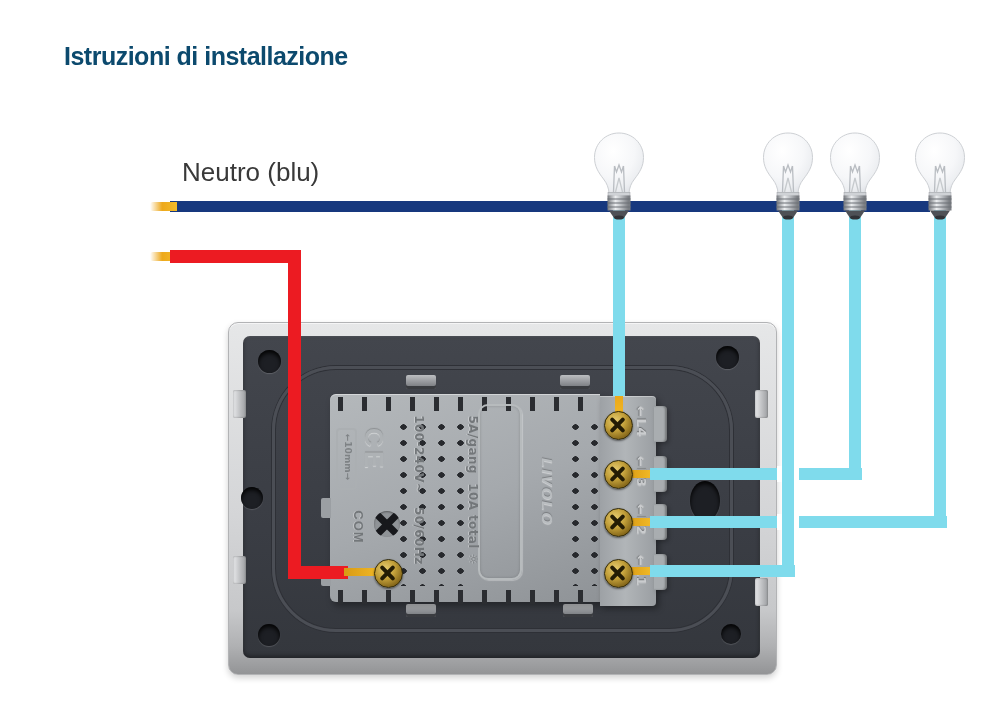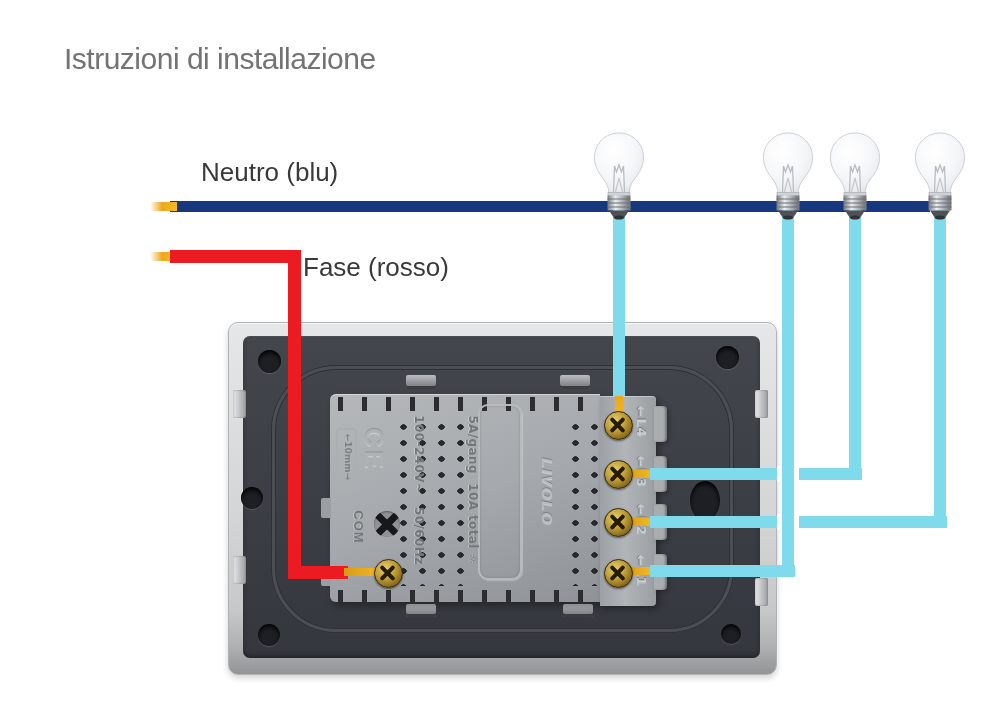--- a/index.html
+++ b/index.html
@@ -1,24 +1,24 @@
 <!DOCTYPE html>
 <html><head>
 <meta charset="utf-8">
 <style>
   html,body{margin:0;padding:0;background:#fff;}
   #canvas{position:relative;width:1000px;height:727px;background:#ffffff;overflow:hidden;
           font-family:"Liberation Sans","DejaVu Sans",sans-serif;}
   .abs{position:absolute;}
 
   
-  .title{left:64px;top:42px;font-size:30px;font-weight:normal;color:#737373;letter-spacing:-0.5px;}
+  .title{left:64px;top:42px;font-size:25px;font-weight:bold;color:#0c4a6e;letter-spacing:-0.5px;}
   .subtitle{left:64px;top:87px;font-size:25px;color:#404040;}
   .wire-label{font-size:26px;color:#393939;}
-  .lbl-neutral{left:201px;top:157px;}
+  .lbl-neutral{left:182px;top:157px;}
   .lbl-phase{left:303px;top:252px;}
 
   
   .wire{position:absolute;}
   .blue{background:#17387e;z-index:4;}
   .red{background:#ec1b22;z-index:5;}
   .cyan-h{background:#7fdbec;z-index:5;}
   .cyan-v{background:#7fdbec;z-index:7;}
   .tip{background:linear-gradient(90deg,rgba(244,178,28,0) 0%,#eda81c 45%,#f3bb28 100%);z-index:5;border-radius:3px 0 0 3px;}
   .tip-r{background:linear-gradient(90deg,#d89a14 0%,#f3bb28 100%);z-index:5;}
@@ -92,21 +92,20 @@
 
   .bulb{position:absolute;z-index:9;width:56px;height:88px;}
 </style>
 </head>
 <body>
 
 <div id="canvas">
 
   <div class="abs title">Istruzioni di installazione</div>
   <div class="abs wire-label lbl-neutral">Neutro (blu)</div>
-  <div class="abs wire-label lbl-phase">Fase (rosso)</div>
 
   <div class="abs frame"></div>
   <div class="abs plate"></div>
   <div class="abs groove"></div>
   <div class="abs hole h-tl"></div>
   <div class="abs hole h-tr"></div>
   <div class="abs hole h-bl"></div>
   <div class="abs hole h-br"></div>
   <div class="abs hole h-ml"></div>
   <div class="abs hole h-mr"></div>

